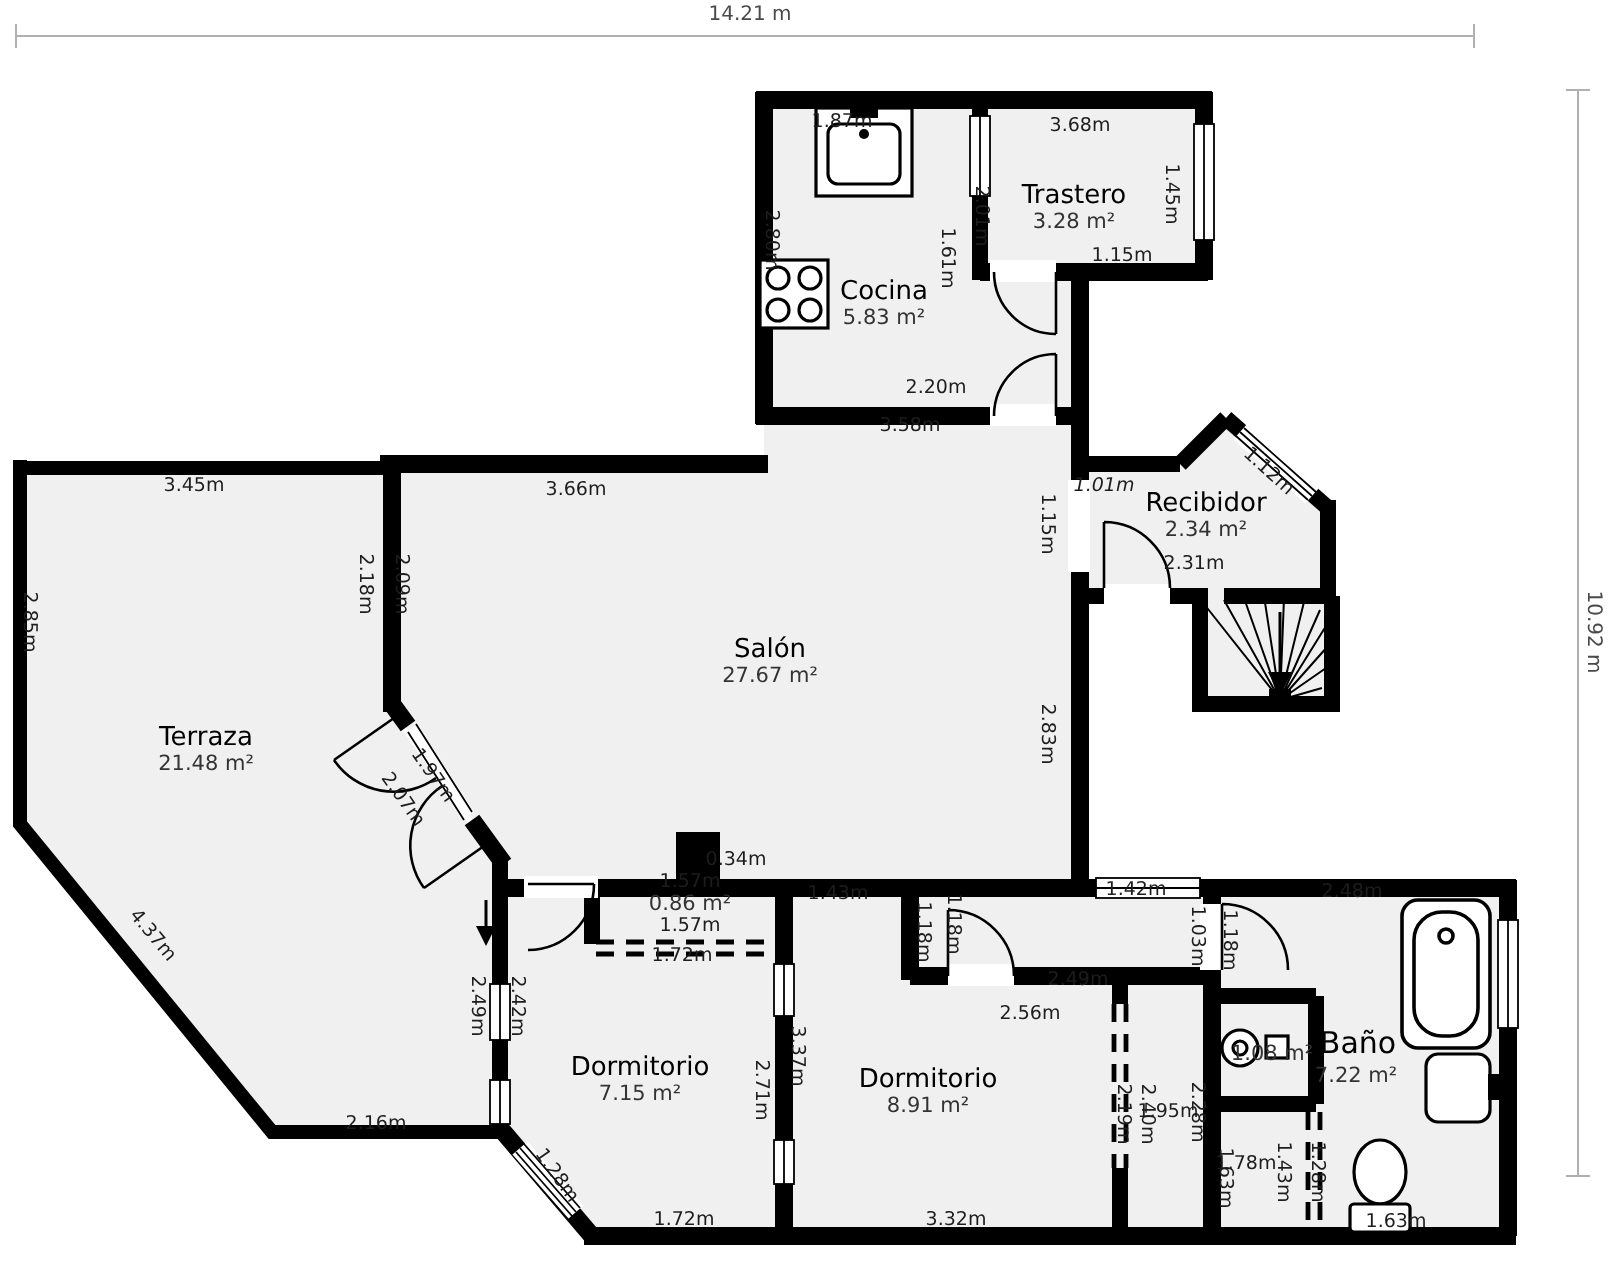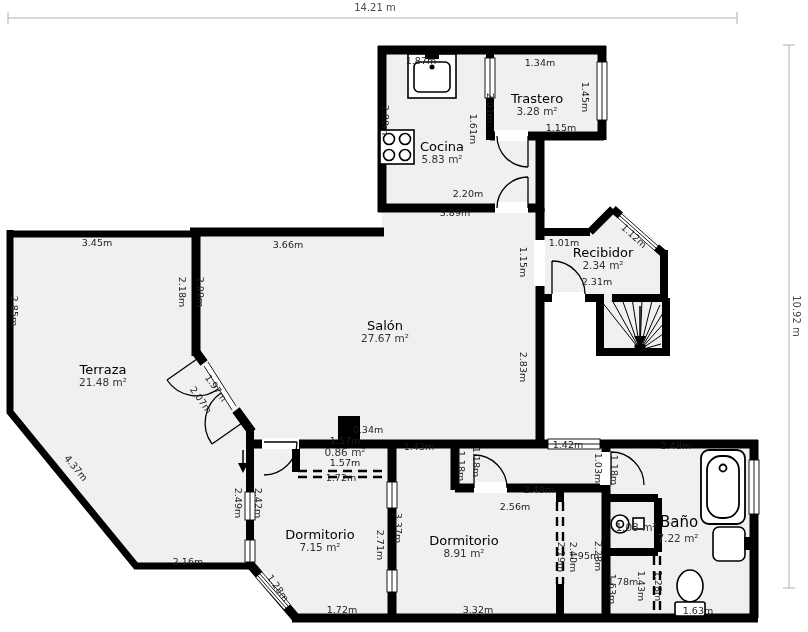--- a/index.html
+++ b/index.html
@@ -193,28 +193,28 @@
 <div class="dim v" style="left:14px;top:311px;">2.85m</div>
 <div class="dim d50" style="left:76px;top:468px;">4.37m</div>
 <div class="dim" style="left:188px;top:562px;">2.16m</div>
 <div class="dim v" style="left:182px;top:292px;">2.18m</div>
 <div class="dim v" style="left:200px;top:292px;">2.09m</div>
 <div class="dim" style="left:288px;top:245px;">3.66m</div>
 <div class="dim d55" style="left:216px;top:388px;">1.97m</div>
 <div class="dim d55" style="left:201px;top:400px;">2.07m</div>
 <div class="dim v" style="left:385px;top:120px;">2.80m</div>
 <div class="dim" style="left:421px;top:61px;">1.87m</div>
-<div class="dim" style="left:540px;top:63px;">1.34m</div>
+<div class="dim" style="left:540px;top:63px;">3.68m</div>
 <div class="dim v" style="left:585px;top:97px;">1.45m</div>
 <div class="dim" style="left:561px;top:128px;">1.15m</div>
 <div class="dim v" style="left:490px;top:108px;">2.01m</div>
 <div class="dim v" style="left:473px;top:129px;">1.61m</div>
 <div class="dim" style="left:468px;top:194px;">2.20m</div>
-<div class="dim" style="left:455px;top:213px;">3.89m</div>
-<div class="dim" style="left:564px;top:243px;">1.01m</div>
+<div class="dim" style="left:455px;top:213px;">3.58m</div>
+<div class="dim" style="left:552px;top:243px;font-style:italic;">1.01m</div>
 <div class="dim d42" style="left:634px;top:236px;">1.12m</div>
 <div class="dim" style="left:597px;top:282px;">2.31m</div>
 <div class="dim v" style="left:523px;top:262px;">1.15m</div>
 <div class="dim v" style="left:523px;top:367px;">2.83m</div>
 <div class="dim" style="left:368px;top:430px;">0.34m</div>
 <div class="dim" style="left:419px;top:447px;">1.43m</div>
 <div class="dim" style="left:345px;top:441px;">1.57m</div>
 <div class="dim" style="left:345px;top:463px;">1.57m</div>
 <div class="dim" style="left:341px;top:478px;">1.72m</div>
 <div class="dim" style="left:568px;top:445px;">1.42m</div>

